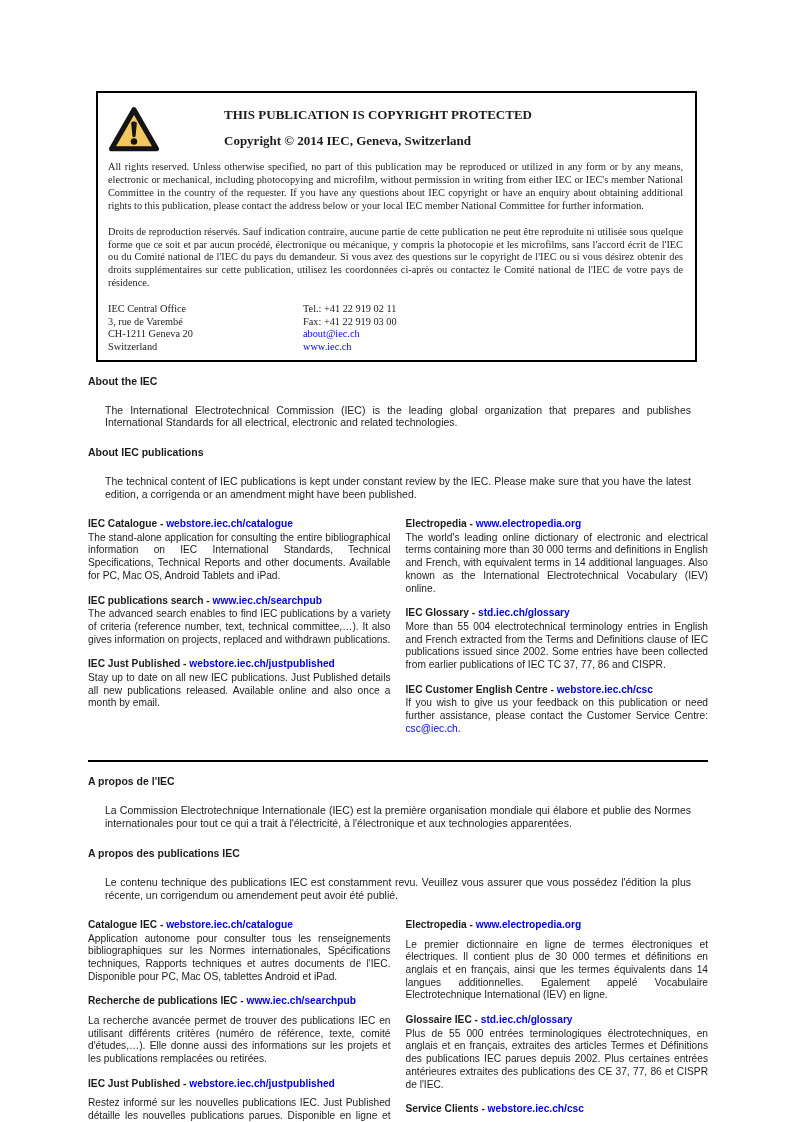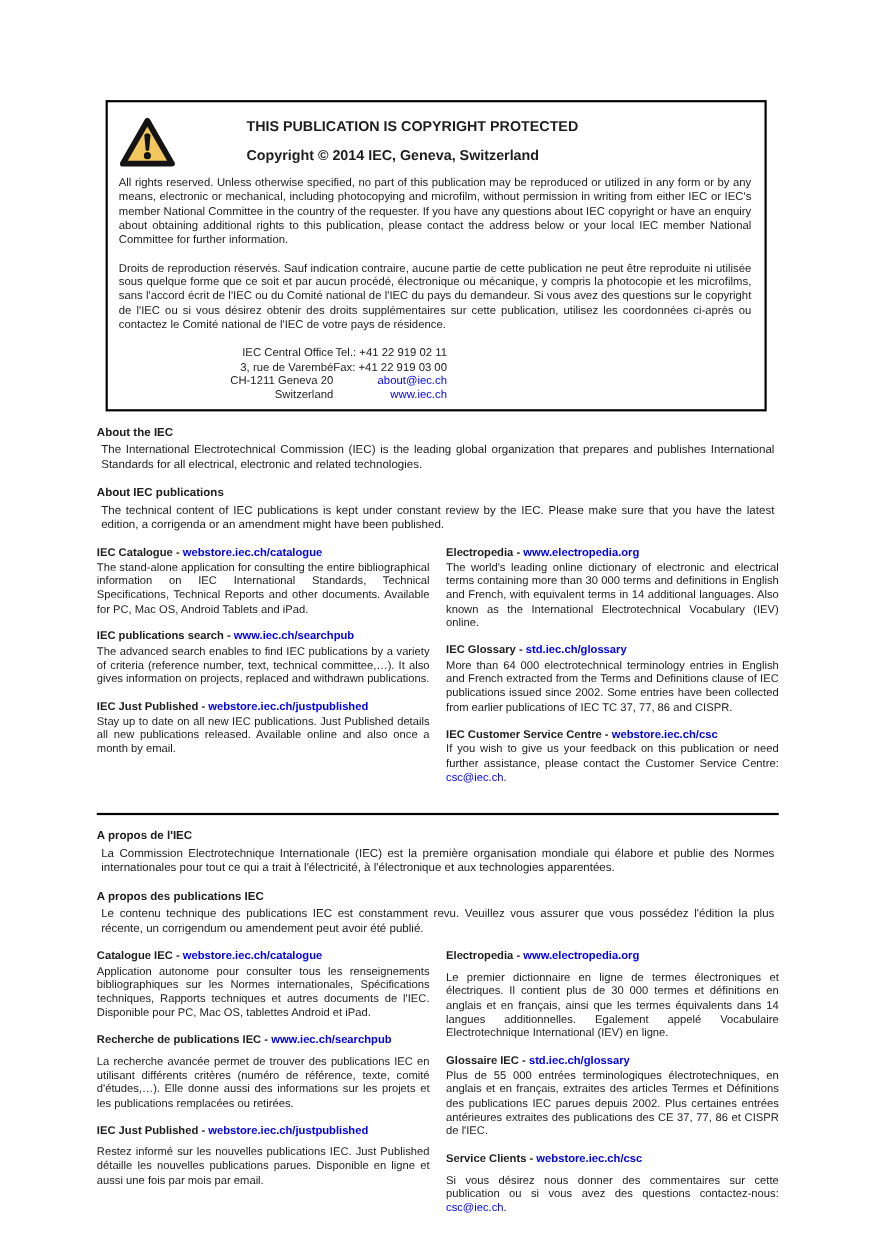--- a/index.html
+++ b/index.html
@@ -11,40 +11,41 @@
     -webkit-font-smoothing: antialiased;
   }
   .page { position: relative; width: 620px; margin-left: 88px; padding-top: 91px; }
 
   
   .copyright-box {
     box-sizing: border-box;
     width: 601px; margin-left: 8px;
     border: 2px solid #000;
     padding: 8px 12px 6px 10px;
+    font-family: Liberation Serif, serif;
   }
   .box-header { display: flex; align-items: center; margin-bottom: 4px; }
   .warn-wrap { width: 52px; height: 56px; margin-right: 64px; flex: 0 0 auto; }
   .warn-wrap svg { display: block; width: 52px; height: 56px; }
   .box-titles { padding-top: 2px; }
   .box-title { font-size: 13px; font-weight: bold; line-height: 14px; margin: 0 0 12px 0; }
   .box-title:last-child { margin-bottom: 4px; }
   .copyright-box p.para {
     font-size: 10.3px; line-height: 12.9px; text-align: justify;
     margin: 0 0 13px 0;
   }
   .address { display: flex; font-size: 10.3px; line-height: 12.6px; margin-top: 0; }
   .addr-left { width: 195px; flex: 0 0 auto; }
-  .addr-left div, .addr-right div { white-space: nowrap; text-align: right; }
+  .addr-left div, .addr-right div { white-space: nowrap; }
 
   a.link { color: #0000EE; text-decoration: none; cursor: pointer; }
 
   
   .sec-head { font-size: 10.5px; font-weight: bold; margin: 13px 0 1px 0; }
-  .sec-body { font-size: 10.5px; line-height: 12.9px; text-align: justify; margin: 4px; }
+  .sec-body { font-size: 10.5px; line-height: 12.9px; text-align: justify; margin: 17px; }
 
   
   .cols { display: flex; gap: 15px; margin-top: 13px; }
   .col { flex: 1 1 0; min-width: 0; }
   .entry { margin-bottom: 12px; }
   .entry-head { font-size: 10.2px; font-weight: bold; line-height: 12.6px; }
   .entry-body { font-size: 10.2px; line-height: 12.7px; text-align: justify; margin: 1px 0 0 0; }
   .entry.spaced .entry-body { margin-top: 7px; }
 
   hr.separator { border: none; border-top: 2px solid #000; margin: 13px 0 11px 0; }
@@ -110,24 +111,24 @@
         <p class="entry-body">Stay up to date on all new IEC publications. Just Published details all new publications released. Available online and also once a month by email.</p>
       </div>
     </div>
     <div class="col">
       <div class="entry">
         <div class="entry-head"><span>Electropedia - </span><a class="link">www.electropedia.org</a></div>
         <p class="entry-body">The world's leading online dictionary of electronic and electrical terms containing more than 30 000 terms and definitions in English and French, with equivalent terms in 14 additional languages. Also known as the International Electrotechnical Vocabulary (IEV) online.</p>
       </div>
       <div class="entry">
         <div class="entry-head"><span>IEC Glossary - </span><a class="link">std.iec.ch/glossary</a></div>
-        <p class="entry-body">More than 64 000 electrotechnical terminology entries in English and French extracted from the Terms and Definitions clause of IEC publications issued since 2002. Some entries have been collected from earlier publications of IEC TC 37, 77, 86 and CISPR.</p>
+        <p class="entry-body">More than 55 004 electrotechnical terminology entries in English and French extracted from the Terms and Definitions clause of IEC publications issued since 2002. Some entries have been collected from earlier publications of IEC TC 37, 77, 86 and CISPR.</p>
       </div>
       <div class="entry">
-        <div class="entry-head"><span>IEC Customer Service Centre - </span><a class="link">webstore.iec.ch/csc</a></div>
+        <div class="entry-head"><span>IEC Customer English Centre - </span><a class="link">webstore.iec.ch/csc</a></div>
         <p class="entry-body"><span>If you wish to give us your feedback on this publication or need further assistance, please contact the Customer Service Centre: </span><a class="link">csc@iec.ch</a><span>.</span></p>
       </div>
     </div>
   </div>
 
   <hr class="separator">
 
   <div>
     <div class="sec-head">A propos de l'IEC</div>
     <p class="sec-body">La Commission Electrotechnique Internationale (IEC) est la première organisation mondiale qui élabore et publie des Normes internationales pour tout ce qui a trait à l'électricité, à l'électronique et aux technologies apparentées.</p>

